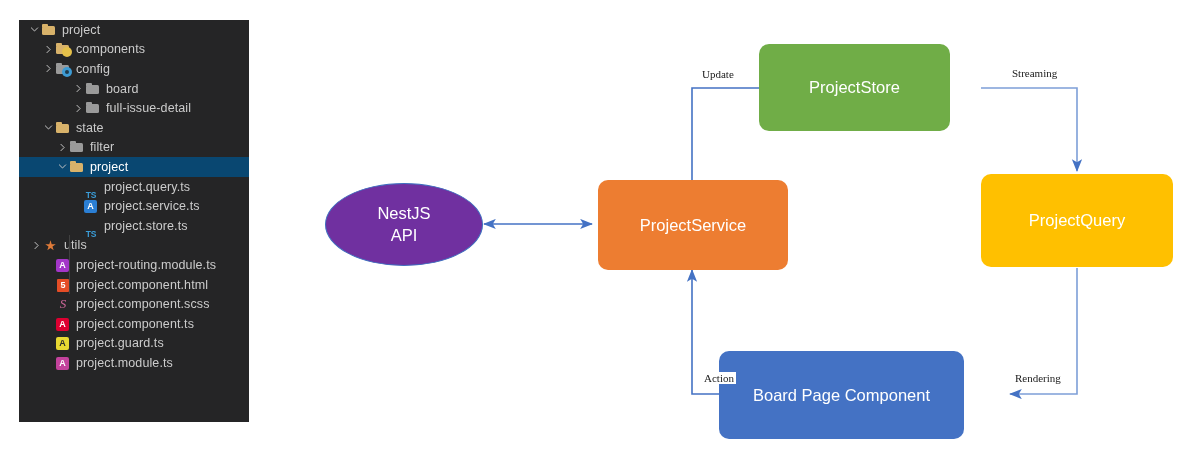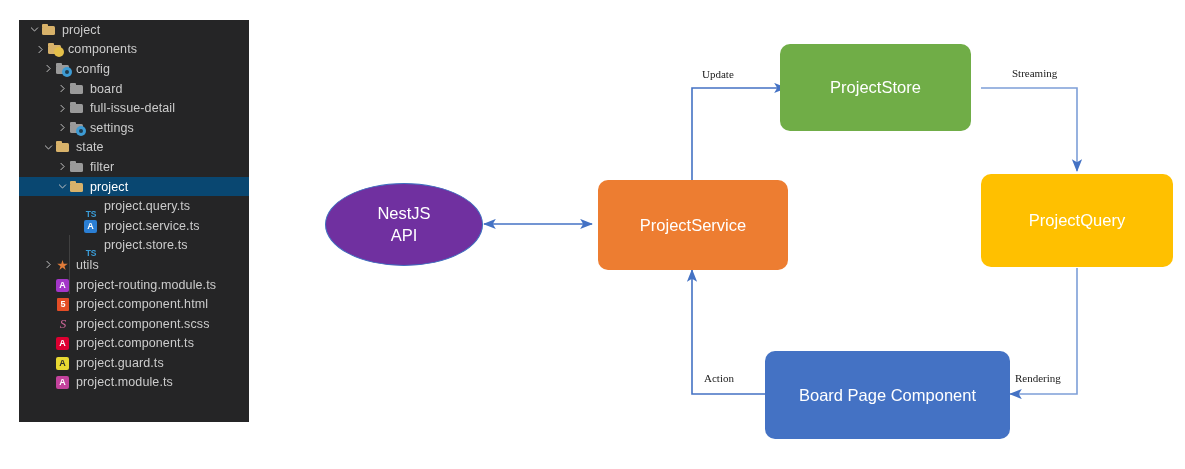--- a/index.html
+++ b/index.html
@@ -207,21 +207,21 @@
           <svg width="9" height="9" viewBox="0 0 10 10">
             <path d="M1.5 3.2 L5 6.7 L8.5 3.2" fill="none" stroke="#c5c5c5" stroke-width="1.1" stroke-linecap="round" stroke-linejoin="round"></path>
           </svg>
         </span>
         <span class="ficon f-tan">
           <span class="folder-tab"></span>
           <span class="folder-base"></span>
         </span>
         <span class="flabel">project</span>
       </div>
-      <div class="tree-row" style="padding-left: 14px;">
+      <div class="tree-row" style="padding-left: 22px;">
         <span class="twisty closed">
           <svg width="9" height="9" viewBox="0 0 10 10">
             <path d="M3.3 1.5 L6.8 5 L3.3 8.5" fill="none" stroke="#c5c5c5" stroke-width="1.1" stroke-linecap="round" stroke-linejoin="round"></path>
           </svg>
         </span>
         <span class="ficon f-tan">
           <span class="folder-tab"></span>
           <span class="folder-base"></span>
           <span class="fbadge badge-yellow"></span>
         </span>
@@ -233,56 +233,43 @@
             <path d="M3.3 1.5 L6.8 5 L3.3 8.5" fill="none" stroke="#c5c5c5" stroke-width="1.1" stroke-linecap="round" stroke-linejoin="round"></path>
           </svg>
         </span>
         <span class="ficon f-gray">
           <span class="folder-tab"></span>
           <span class="folder-base"></span>
           <span class="fbadge badge-blue badge-gear"></span>
         </span>
         <span class="flabel">config</span>
       </div>
-      <div class="tree-row" style="padding-left: 36px;">
+      <div class="tree-row" style="padding-left: 52px;">
         <span class="twisty closed">
           <svg width="9" height="9" viewBox="0 0 10 10">
             <path d="M3.3 1.5 L6.8 5 L3.3 8.5" fill="none" stroke="#c5c5c5" stroke-width="1.1" stroke-linecap="round" stroke-linejoin="round"></path>
           </svg>
         </span>
         <span class="ficon f-gray">
           <span class="folder-tab"></span>
           <span class="folder-base"></span>
         </span>
         <span class="flabel">board</span>
       </div>
-      <div class="tree-row" style="padding-left: 36px;">
+      <div class="tree-row" style="padding-left: 52px;">
         <span class="twisty closed">
           <svg width="9" height="9" viewBox="0 0 10 10">
             <path d="M3.3 1.5 L6.8 5 L3.3 8.5" fill="none" stroke="#c5c5c5" stroke-width="1.1" stroke-linecap="round" stroke-linejoin="round"></path>
           </svg>
         </span>
         <span class="ficon f-gray">
           <span class="folder-tab"></span>
           <span class="folder-base"></span>
         </span>
         <span class="flabel">full-issue-detail</span>
-      </div>
-      <div class="tree-row" style="padding-left: 36px;">
-        <span class="twisty closed">
-          <svg width="9" height="9" viewBox="0 0 10 10">
-            <path d="M3.3 1.5 L6.8 5 L3.3 8.5" fill="none" stroke="#c5c5c5" stroke-width="1.1" stroke-linecap="round" stroke-linejoin="round"></path>
-          </svg>
-        </span>
-        <span class="ficon f-gray">
-          <span class="folder-tab"></span>
-          <span class="folder-base"></span>
-          <span class="fbadge badge-blue badge-gear"></span>
-        </span>
-        <span class="flabel">settings</span>
       </div>
       <div class="tree-row" style="padding-left: 22px;">
         <span class="twisty open">
           <svg width="9" height="9" viewBox="0 0 10 10">
             <path d="M1.5 3.2 L5 6.7 L8.5 3.2" fill="none" stroke="#c5c5c5" stroke-width="1.1" stroke-linecap="round" stroke-linejoin="round"></path>
           </svg>
         </span>
         <span class="ficon f-tan">
           <span class="folder-tab"></span>
           <span class="folder-base"></span>
@@ -327,21 +314,21 @@
         </span>
         <span class="flabel">project.service.ts</span>
       </div>
       <div class="tree-row" style="padding-left: 50px;">
         <span class="twisty"></span>
         <span class="ficon">
           <span class="ts-badge">TS</span>
         </span>
         <span class="flabel">project.store.ts</span>
       </div>
-      <div class="tree-row" style="padding-left: 22px;">
+      <div class="tree-row" style="padding-left: 10px;">
         <span class="twisty closed">
           <svg width="9" height="9" viewBox="0 0 10 10">
             <path d="M3.3 1.5 L6.8 5 L3.3 8.5" fill="none" stroke="#c5c5c5" stroke-width="1.1" stroke-linecap="round" stroke-linejoin="round"></path>
           </svg>
         </span>
         <span class="ficon">
           <span class="utils-icon"></span>
         </span>
         <span class="flabel">utils</span>
       </div>
@@ -423,29 +410,29 @@
     <div style="line-height:1.3;">
       <div>NestJS</div>
       <div>API</div>
     </div>
   </div>
 
   <div class="node rect" id="node-service" style="left:598px; top:180px; width:190px; height:90px; background:#ED7D31;">
     <span>ProjectService</span>
   </div>
 
-  <div class="node rect" id="node-store" style="left:780px; top:44px; width:191px; height:87px; background:#70AD47;">
+  <div class="node rect" id="node-store" style="left:759px; top:44px; width:191px; height:87px; background:#70AD47;">
     <span>ProjectStore</span>
   </div>
 
   <div class="node rect" id="node-query" style="left:981px; top:174px; width:192px; height:93px; background:#FFC000;">
     <span>ProjectQuery</span>
   </div>
 
-  <div class="node rect" id="node-board" style="left:765px; top:351px; width:245px; height:88px; background:#4472C4;">
+  <div class="node rect" id="node-board" style="left:719px; top:351px; width:245px; height:88px; background:#4472C4;">
     <span>Board Page Component</span>
   </div>
 
   <div class="edge-label" style="left:700px; top:68px;">Update</div>
   <div class="edge-label" style="left:1010px; top:67px;">Streaming</div>
   <div class="edge-label" style="left:1013px; top:372px;">Rendering</div>
   <div class="edge-label" style="left:702px; top:372px;">Action</div>
 </div>
 
 </body></html>

